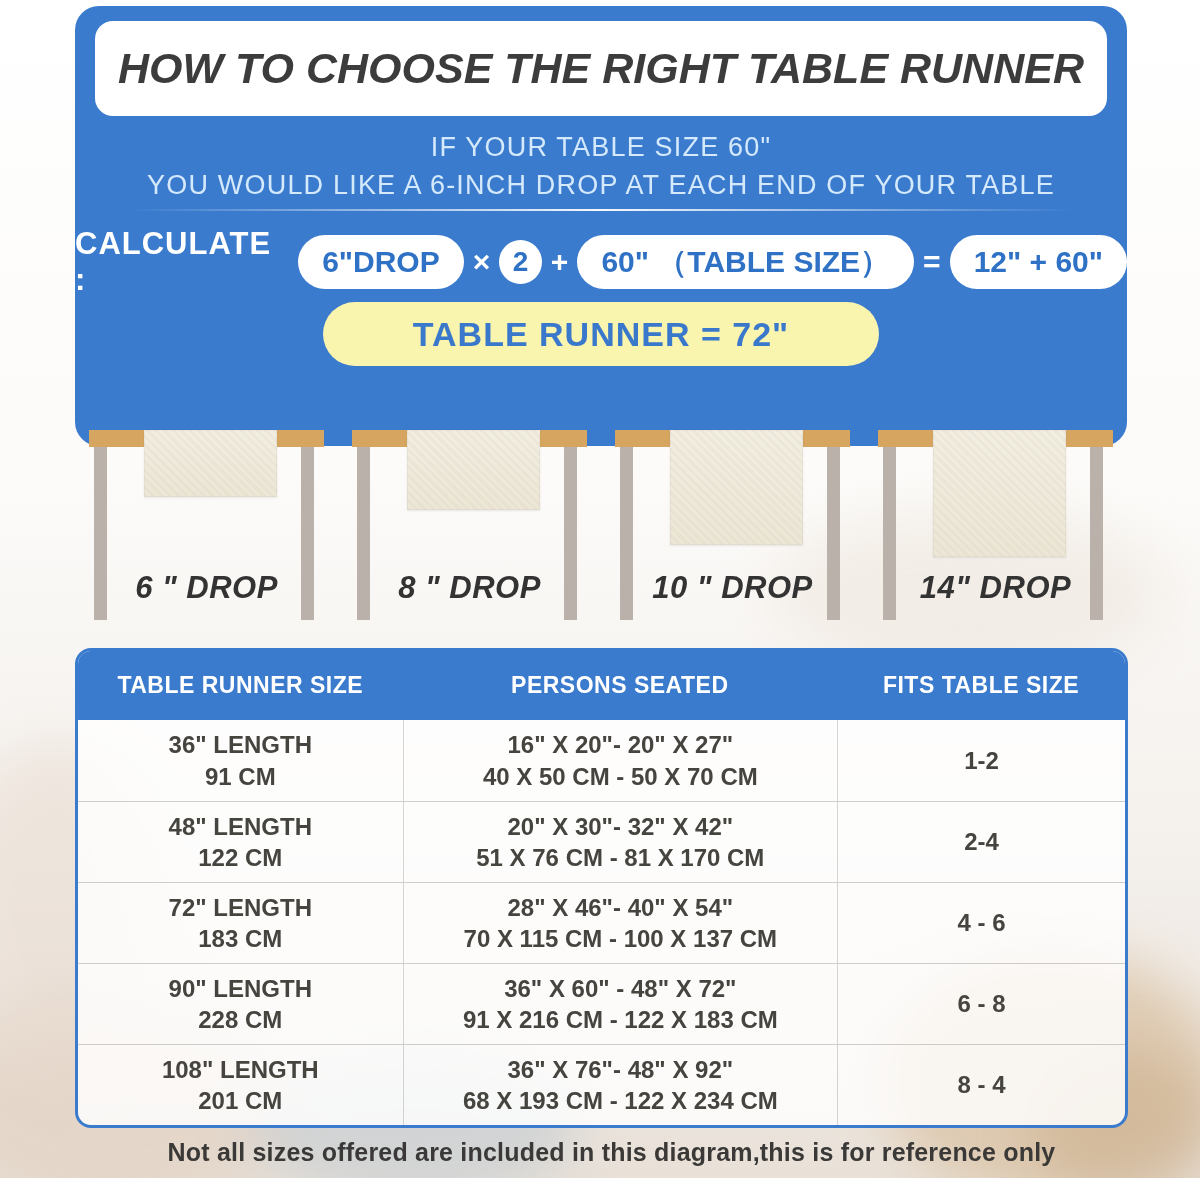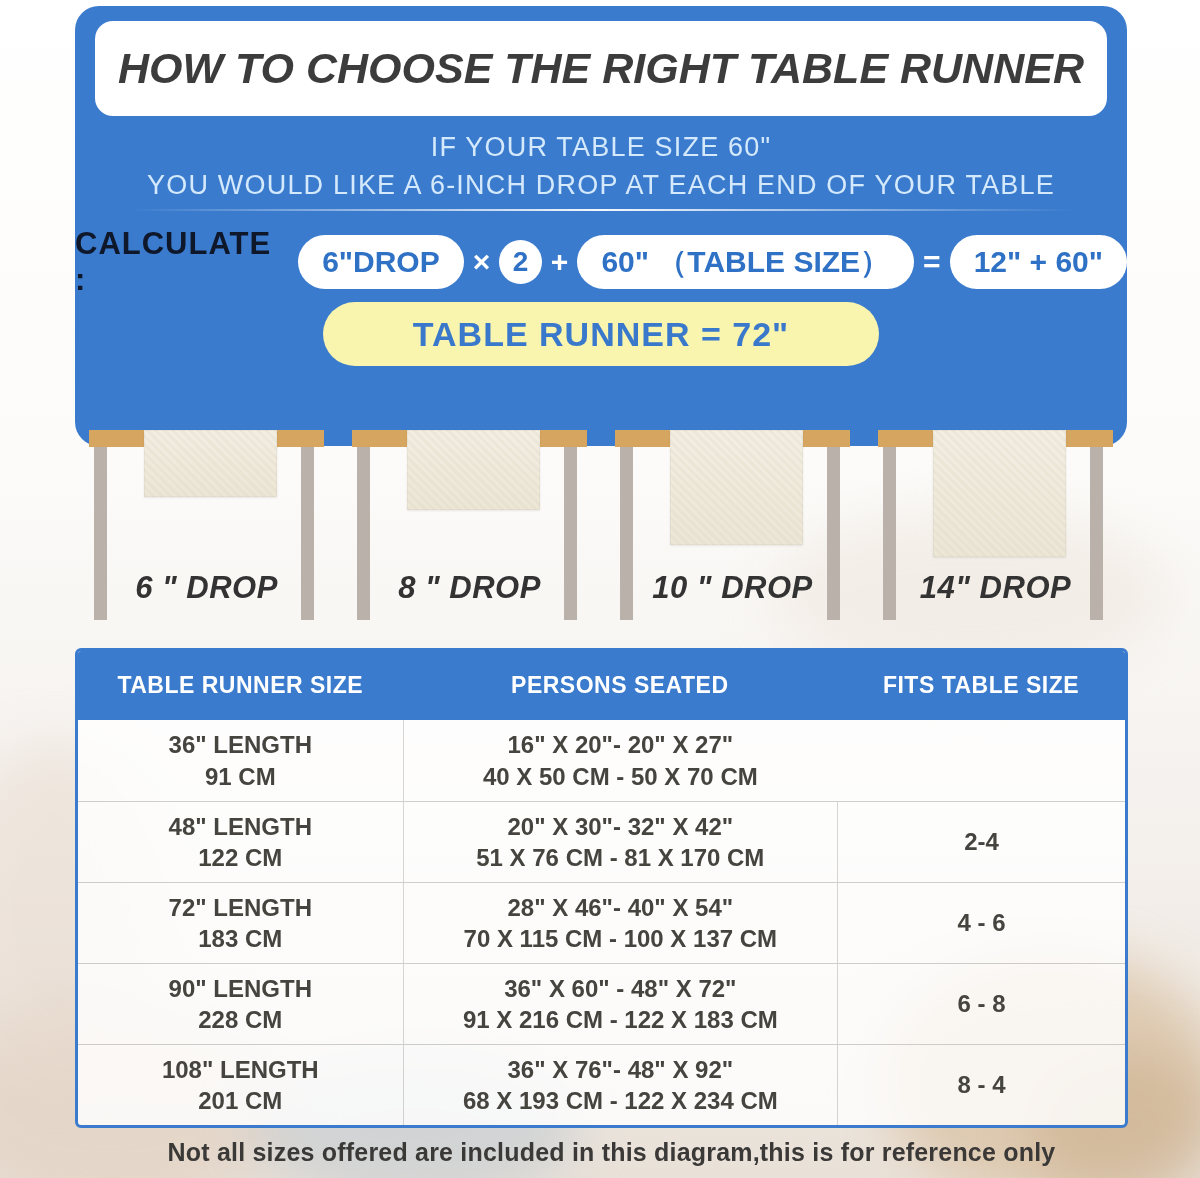--- a/index.html
+++ b/index.html
@@ -23,21 +23,21 @@
   .title-box { position:absolute; left:20px; top:15px; right:20px; height:95px;
                background:#ffffff; border-radius:18px; display:flex; align-items:center; justify-content:center; }
   .title-box h1 { font-size:43px; font-weight:800; font-style:italic; color:#3c3c3c; letter-spacing:0px; white-space:nowrap; }
   .sub { position:absolute; left:0; right:0; text-align:center; color:#d4e9fb; font-size:27px; letter-spacing:1.2px; }
   .sub1 { top:126px; }
   .sub2 { top:164px; }
   .hero-divider { position:absolute; left:5%; width:90%; top:203px; height:2px;
                   background:linear-gradient(90deg,rgba(255,255,255,0) 0%,rgba(255,255,255,.95) 50%,rgba(255,255,255,0) 100%); }
   .calc-row { position:absolute; left:0; right:0; top:228px; height:56px;
               display:flex; align-items:center; justify-content:center; gap:9px; }
-  .calc-label { color:#0f172a; font-size:31px; font-weight:bold; letter-spacing:1px; margin-right:4px; }
+  .calc-label { color:#ffffff; font-size:31px; font-weight:bold; letter-spacing:1px; margin-right:4px; }
   .pill { background:#ffffff; color:#2e71c5; border-radius:27px; height:54px;
           display:flex; align-items:center; justify-content:center; padding:0 24px;
           font-size:30px; font-weight:bold; white-space:nowrap; }
   .op { color:#ffffff; font-size:30px; font-weight:bold; }
   .circle { background:#ffffff; color:#2e71c5; width:44px; height:44px; border-radius:50%;
             display:flex; align-items:center; justify-content:center; font-size:28px; font-weight:bold; }
   .result-row { position:absolute; left:0; right:0; top:296px; display:flex; justify-content:center; }
   .result-pill { background:#f9f4ae; color:#3a78cc; height:64px; border-radius:32px;
                  display:flex; align-items:center; justify-content:center; padding:0 90px;
                  font-size:34px; font-weight:bold; letter-spacing:1px; white-space:nowrap; }
@@ -56,21 +56,21 @@
             box-shadow:inset 0 0 0 1px rgba(0,0,0,.03), 0 1px 2px rgba(0,0,0,.08); }
   .t1 .runner { height:67px; }
   .t2 .runner { height:80px; }
   .t3 .runner { height:115px; }
   .t4 .runner { height:127px; }
   .drop-label { position:absolute; left:0; right:0; top:140px; text-align:center; z-index:3;
                 font-size:31px; font-weight:800; font-style:italic; color:#333333; letter-spacing:.5px; white-space:nowrap; }
 
   
   .size-chart { position:absolute; left:75px; top:648px; width:1053px;
-                border:3px solid #3a7bce; border-radius:6px; overflow:hidden;
+                border:3px solid #3a7bce; border-radius:16px; overflow:hidden;
                 background:rgba(255,255,255,.82); }
   .sc-header { display:grid; grid-template-columns:31% 41.5% 27.5%; background:#3a7bce; height:69px; }
   .sc-header .hcell { display:flex; align-items:center; justify-content:center;
                       color:#ffffff; font-size:23px; font-weight:bold; letter-spacing:.5px; }
   .sc-row { display:grid; grid-template-columns:31% 41.5% 27.5%; height:81px; }
   .sc-row + .sc-row { border-top:1px solid rgba(140,138,134,.4); }
   .cell { display:flex; flex-direction:column; align-items:center; justify-content:center;
           color:#46443f; font-size:24px; font-weight:bold; line-height:1.3; text-align:center; }
   .cell.mid, .cell.end { border-left:1px solid rgba(140,138,134,.35); }
 
@@ -151,20 +151,21 @@
 
     <div class="sc-row">
       <div class="cell">
         <span>36" LENGTH</span>
         <span>91 CM</span>
       </div>
       <div class="cell mid">
         <span>16" X 20"- 20" X 27"</span>
         <span>40 X 50 CM - 50 X 70 CM</span>
       </div>
+      <div class="cell end">1-2</div>
     </div>
 
     <div class="sc-row">
       <div class="cell">
         <span>48" LENGTH</span>
         <span>122 CM</span>
       </div>
       <div class="cell mid">
         <span>20" X 30"- 32" X 42"</span>
         <span>51 X 76 CM - 81 X 170 CM</span>

